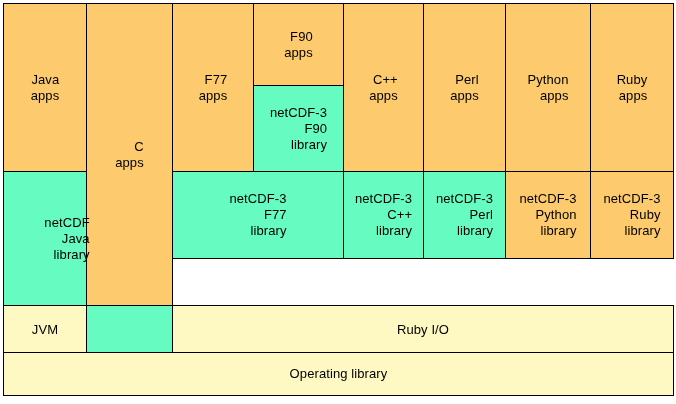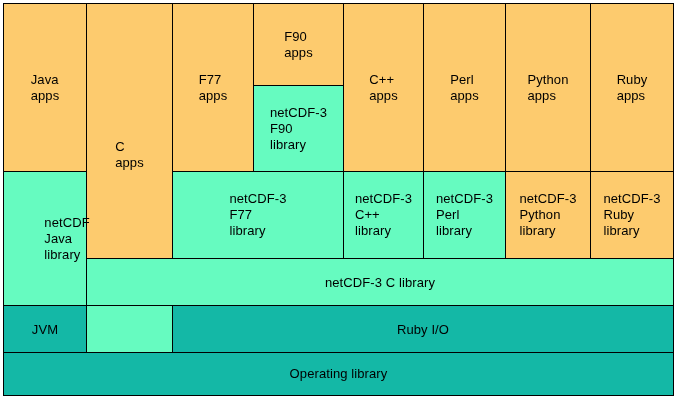--- a/index.html
+++ b/index.html
@@ -18,31 +18,31 @@
     overflow: hidden;
   }
   .cell {
     position: absolute;
     box-sizing: border-box;
     border: 1px solid #000000;
     display: flex;
     flex-direction: column;
     align-items: center;
     justify-content: center;
-    text-align: left;
+    text-align: right;
     color: #000000;
     font-size: 13px;
     line-height: 16px;
     letter-spacing: 0.1px;
     white-space: pre-line;
     font-family: "Liberation Sans", "DejaVu Sans", sans-serif;
   }
   .orange { background: #fdcb6e; }
   .green  { background: #66fbc0; }
-  .blue   { background: #14b8a6; }
+  .blue   { background: #fef9c3; }
 </style>
 </head>
 <body>
 
 <div id="diagram">
 
   <div class="cell orange" style="left:3px;  top:3px;   width:84px;  height:169px;">Java
 apps</div>
 
   <div class="cell orange" style="left:86px; top:3px;   width:87px;  height:303px;">C
@@ -87,21 +87,20 @@
 library</div>
 
   <div class="cell orange" style="left:505px;top:171px; width:86px;  height:88px;">netCDF-3
 Python
 library</div>
 
   <div class="cell orange" style="left:590px;top:171px; width:84px;  height:88px;">netCDF-3
 Ruby
 library</div>
 
-  <div class="cell green" style="left:86px; top:258px; width:588px; height:49px;">netCDF-3 C library</div>
 
   <div class="cell blue" style="left:3px;  top:305px; width:84px;  height:49px;">JVM</div>
 
   <div class="cell green" style="left:86px; top:305px; width:88px;  height:49px;"></div>
 
   <div class="cell blue" style="left:172px;top:305px; width:502px; height:49px;">Ruby I/O</div>
 
   <div class="cell blue" style="left:3px;  top:352px; width:671px; height:44px;">Operating library</div>
 
 </div>

